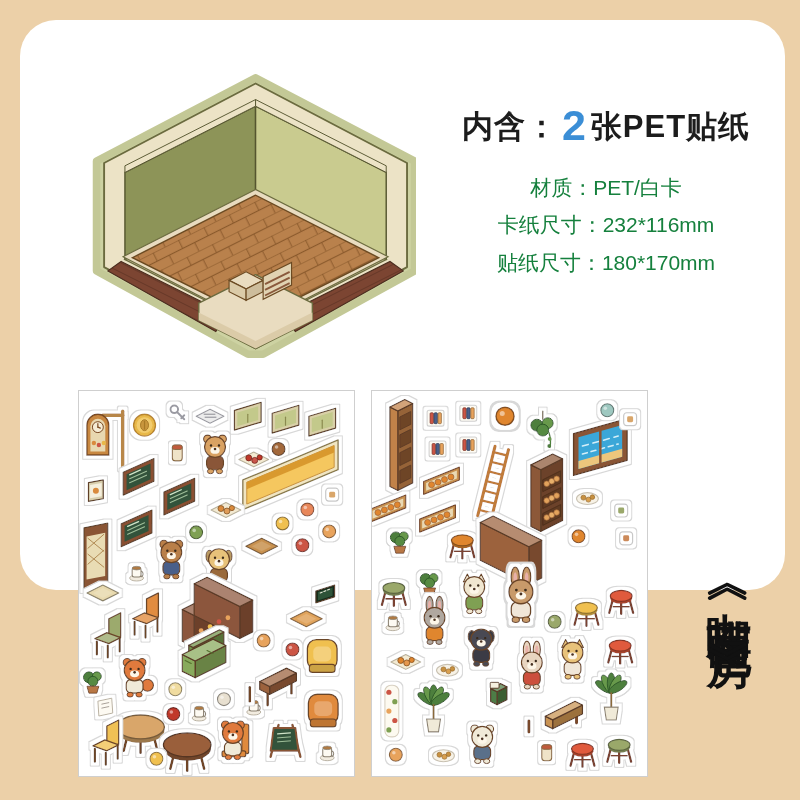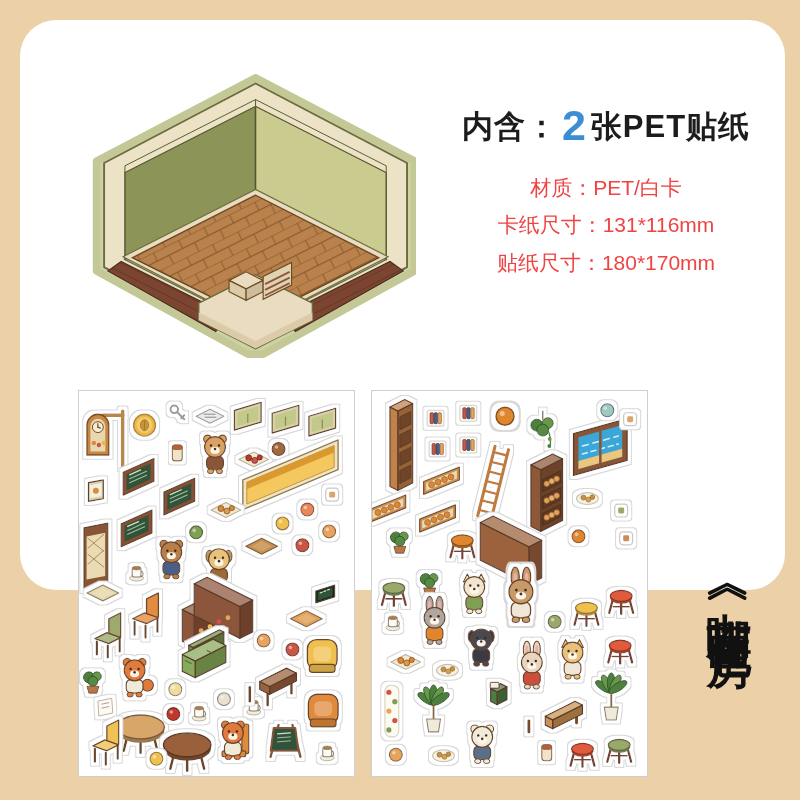--- a/index.html
+++ b/index.html
@@ -5,21 +5,21 @@
   html,body{margin:0;padding:0;}
   body{width:800px;height:800px;overflow:hidden;position:relative;
        font-family:"Liberation Sans","DejaVu Sans",sans-serif;}
   .stage{position:absolute;inset:0;background:#ecd0a8;}
   .card{position:absolute;left:20px;top:20px;width:765px;height:570px;
         background:#ffffff;border-radius:36px;}
   .room{position:absolute;left:60px;top:54px;width:336px;height:284px;}
   .info{position:absolute;left:428px;top:84px;width:316px;text-align:center;color:#1c1c1c;}
   .hline{font-weight:bold;font-size:31px;letter-spacing:1px;line-height:1.0;margin-bottom:17px;white-space:nowrap;}
   .hline .num{color:#3b8ed6;font-size:43px;vertical-align:-3px;padding:0 4px;}
-  .specs{margin-top:22px;font-size:21px;line-height:1.78;color:#ef4444;}
+  .specs{margin-top:22px;font-size:21px;line-height:1.78;color:#15803d;}
   .sheet{position:absolute;top:370px;width:277px;height:387px;background:#fff;
          border:1px solid #cfcfcf;box-sizing:border-box;}
   .sheet svg{width:100%;height:100%;display:block;}
   #sheet1{left:58px;} #sheet2{left:351px;}
   .vtitle{position:absolute;left:664px;top:390px;height:368px;width:90px;
           writing-mode:vertical-rl;text-orientation:mixed;font-weight:bold;
           font-size:45px;line-height:90px;letter-spacing:7px;color:#111;
           text-align:center;white-space:nowrap;}
   .hidden-defs{position:absolute;width:0;height:0;}
 </style>
@@ -84,21 +84,21 @@
         <line x1="188" y1="222" x2="214" y2="209" stroke="#8a5a3c" stroke-width="2"></line>
         <line x1="188" y1="228" x2="214" y2="215" stroke="#8a5a3c" stroke-width="2"></line>
         <line x1="188" y1="234" x2="214" y2="221" stroke="#8a5a3c" stroke-width="2"></line>
       </g>
     </svg>
 
     <div class="info">
       <div class="hline"><span>内含：</span><span class="num" style="color: rgb(59, 142, 214);">2</span><span>张PET贴纸</span></div>
       <div class="specs">
         <div>材质：PET/白卡</div>
-        <div>卡纸尺寸：131*116mm</div>
+        <div>卡纸尺寸：232*116mm</div>
         <div>贴纸尺寸：180*170mm</div>
       </div>
     </div>
 
     <div class="sheet" id="sheet1">
       <svg class="sheet-svg" viewBox="0 0 277 387">
           <g filter="url(#st)" transform="translate(30,50) scale(1)">
             <line x1="14" y1="-30" x2="14" y2="26" stroke="#b8874a" stroke-width="3.5" stroke-linecap="round"></line>
             <line x1="14" y1="-26" x2="-6" y2="-26" stroke="#b8874a" stroke-width="3.5" stroke-linecap="round"></line>
             <path d="M-22,-16 a11,11 0 0 1 22,0 V14 H-22 Z" fill="#c8873f" stroke="#7a4a22" stroke-width="1.4"></path>

